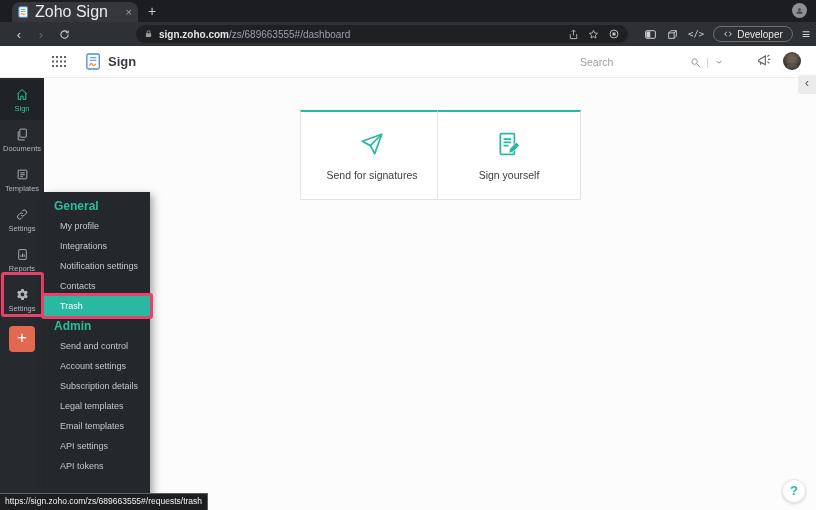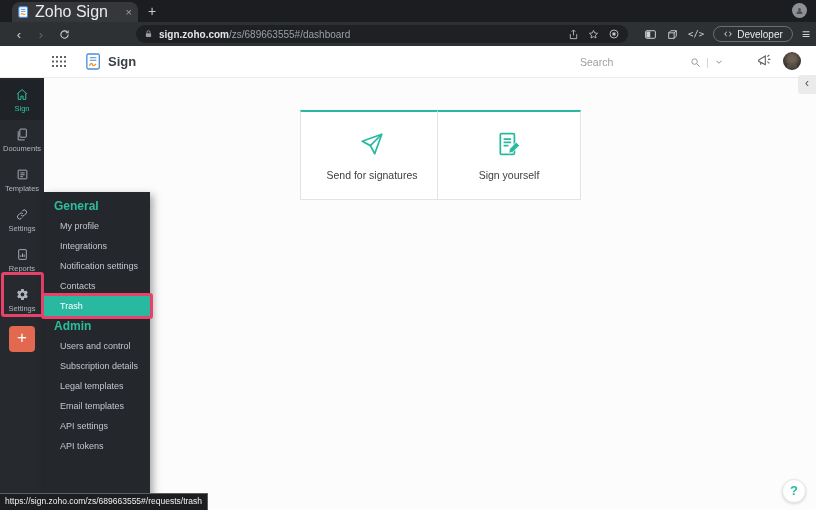--- a/index.html
+++ b/index.html
@@ -283,21 +283,22 @@
     <div class="menu-header">General</div>
     <div class="menu-item">My profile</div>
     <div class="menu-item">Integrations</div>
     <div class="menu-item">Notification settings</div>
     <div class="menu-item">Contacts</div>
     <div class="menu-item highlight">
       <span>Trash</span>
       <div class="annot annot-trash"></div>
     </div>
     <div class="menu-header">Admin</div>
-    <div class="menu-item">Users and control</div>
+    <div class="menu-item">Send and control</div>
+    <div class="menu-item">Account settings</div>
     <div class="menu-item">Subscription details</div>
     <div class="menu-item">Legal templates</div>
     <div class="menu-item">Email templates</div>
     <div class="menu-item">API settings</div>
     <div class="menu-item">API tokens</div>
   </div>
 
   <div class="help-btn">?</div>
   <div class="status-tip">https://sign.zoho.com/zs/689663555#/requests/trash</div>
 

